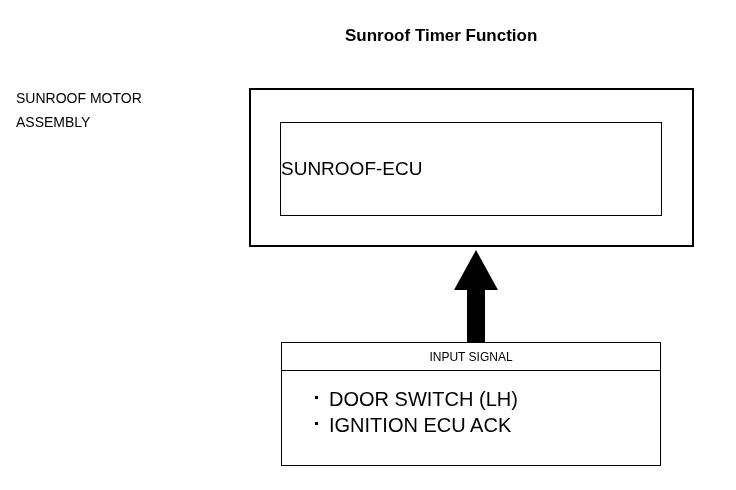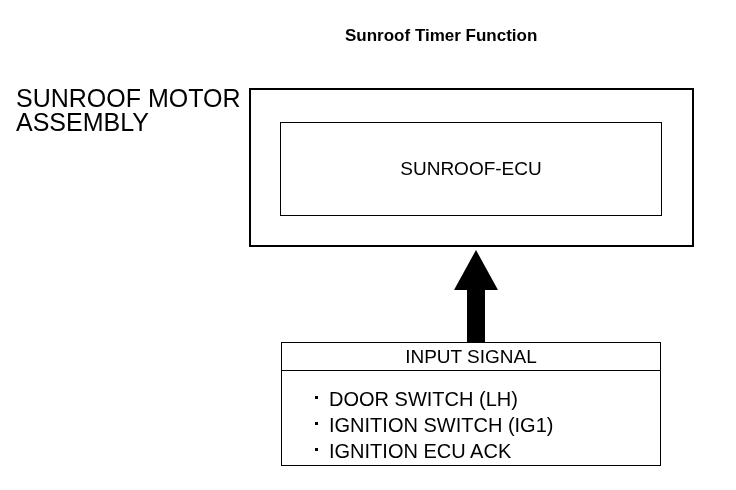--- a/index.html
+++ b/index.html
@@ -27,21 +27,21 @@
     letter-spacing: 0px;
     white-space: nowrap;
     line-height: 22px;
   }
 
   
   .assembly-label {
     position: absolute;
     left: 16px;
     top: 86px;
-    font-size: 25px;
+    font-size: 14px;
     font-weight: normal;
     line-height: 24px;
     white-space: pre-line;
   }
 
   
   .motor-assembly-box {
     position: absolute;
     left: 249px;
     top: 88px;
@@ -57,21 +57,21 @@
     position: absolute;
     left: 280px;
     top: 122px;
     width: 382px;
     height: 94px;
     border: 1.6px solid #000000;
     box-sizing: border-box;
     background: #ffffff;
     display: flex;
     align-items: center;
-    justify-content: center;
+    justify-content: flex-start;
   }
   .ecu-label {
     font-size: 19px;
     font-weight: normal;
     white-space: nowrap;
   }
 
   
   .signal-arrow {
     position: absolute;
@@ -94,21 +94,21 @@
   }
   .input-signal-header {
     height: 28px;
     border-bottom: 1.6px solid #000000;
     display: flex;
     align-items: center;
     justify-content: center;
     box-sizing: border-box;
   }
   .input-signal-header-label {
-    font-size: 19px;
+    font-size: 12px;
     font-weight: normal;
     white-space: nowrap;
   }
   .input-signal-list {
     list-style: none;
     margin: 7px;
     padding: 8px 0 0 26px;
   }
   .input-signal-item {
     position: relative;
@@ -149,20 +149,19 @@
   <div class="input-signal-header">
     <span class="input-signal-header-label">INPUT SIGNAL</span>
   </div>
   <ul class="input-signal-list">
     <li class="input-signal-item">
       <span class="bullet-dot"></span>
       <span>DOOR SWITCH (LH)</span>
     </li>
     <li class="input-signal-item">
       <span class="bullet-dot"></span>
-      <span>IGNITION SWITCH (IG1)</span>
     </li>
     <li class="input-signal-item">
       <span class="bullet-dot"></span>
       <span>IGNITION ECU ACK</span>
     </li>
   </ul>
 </div>
 
 </body></html>

